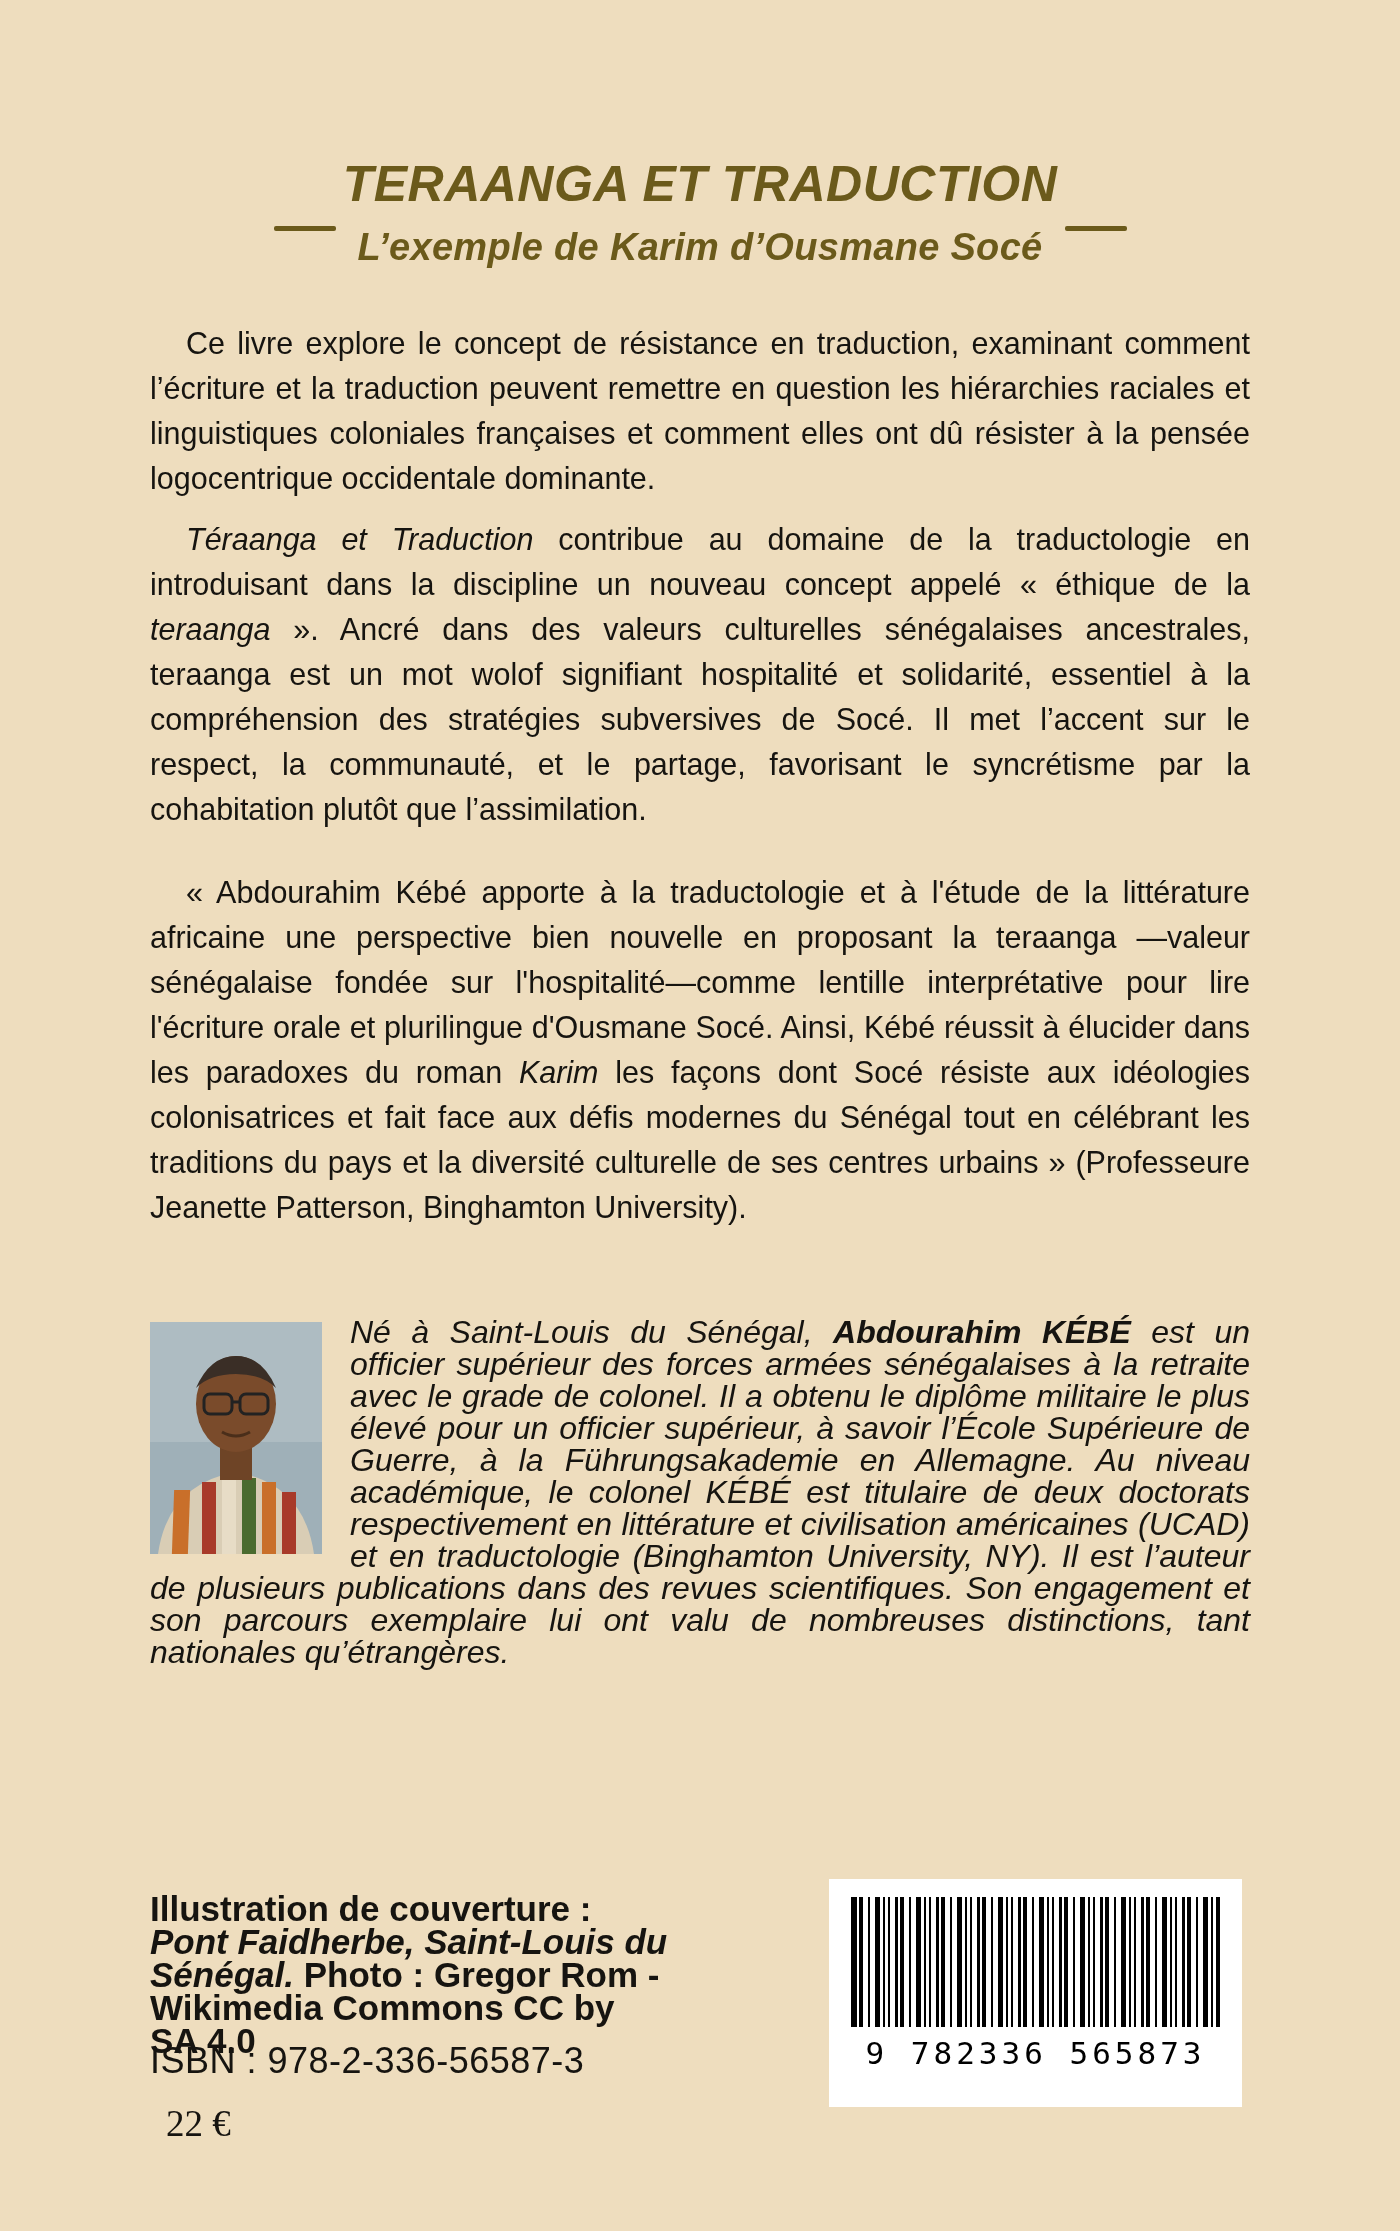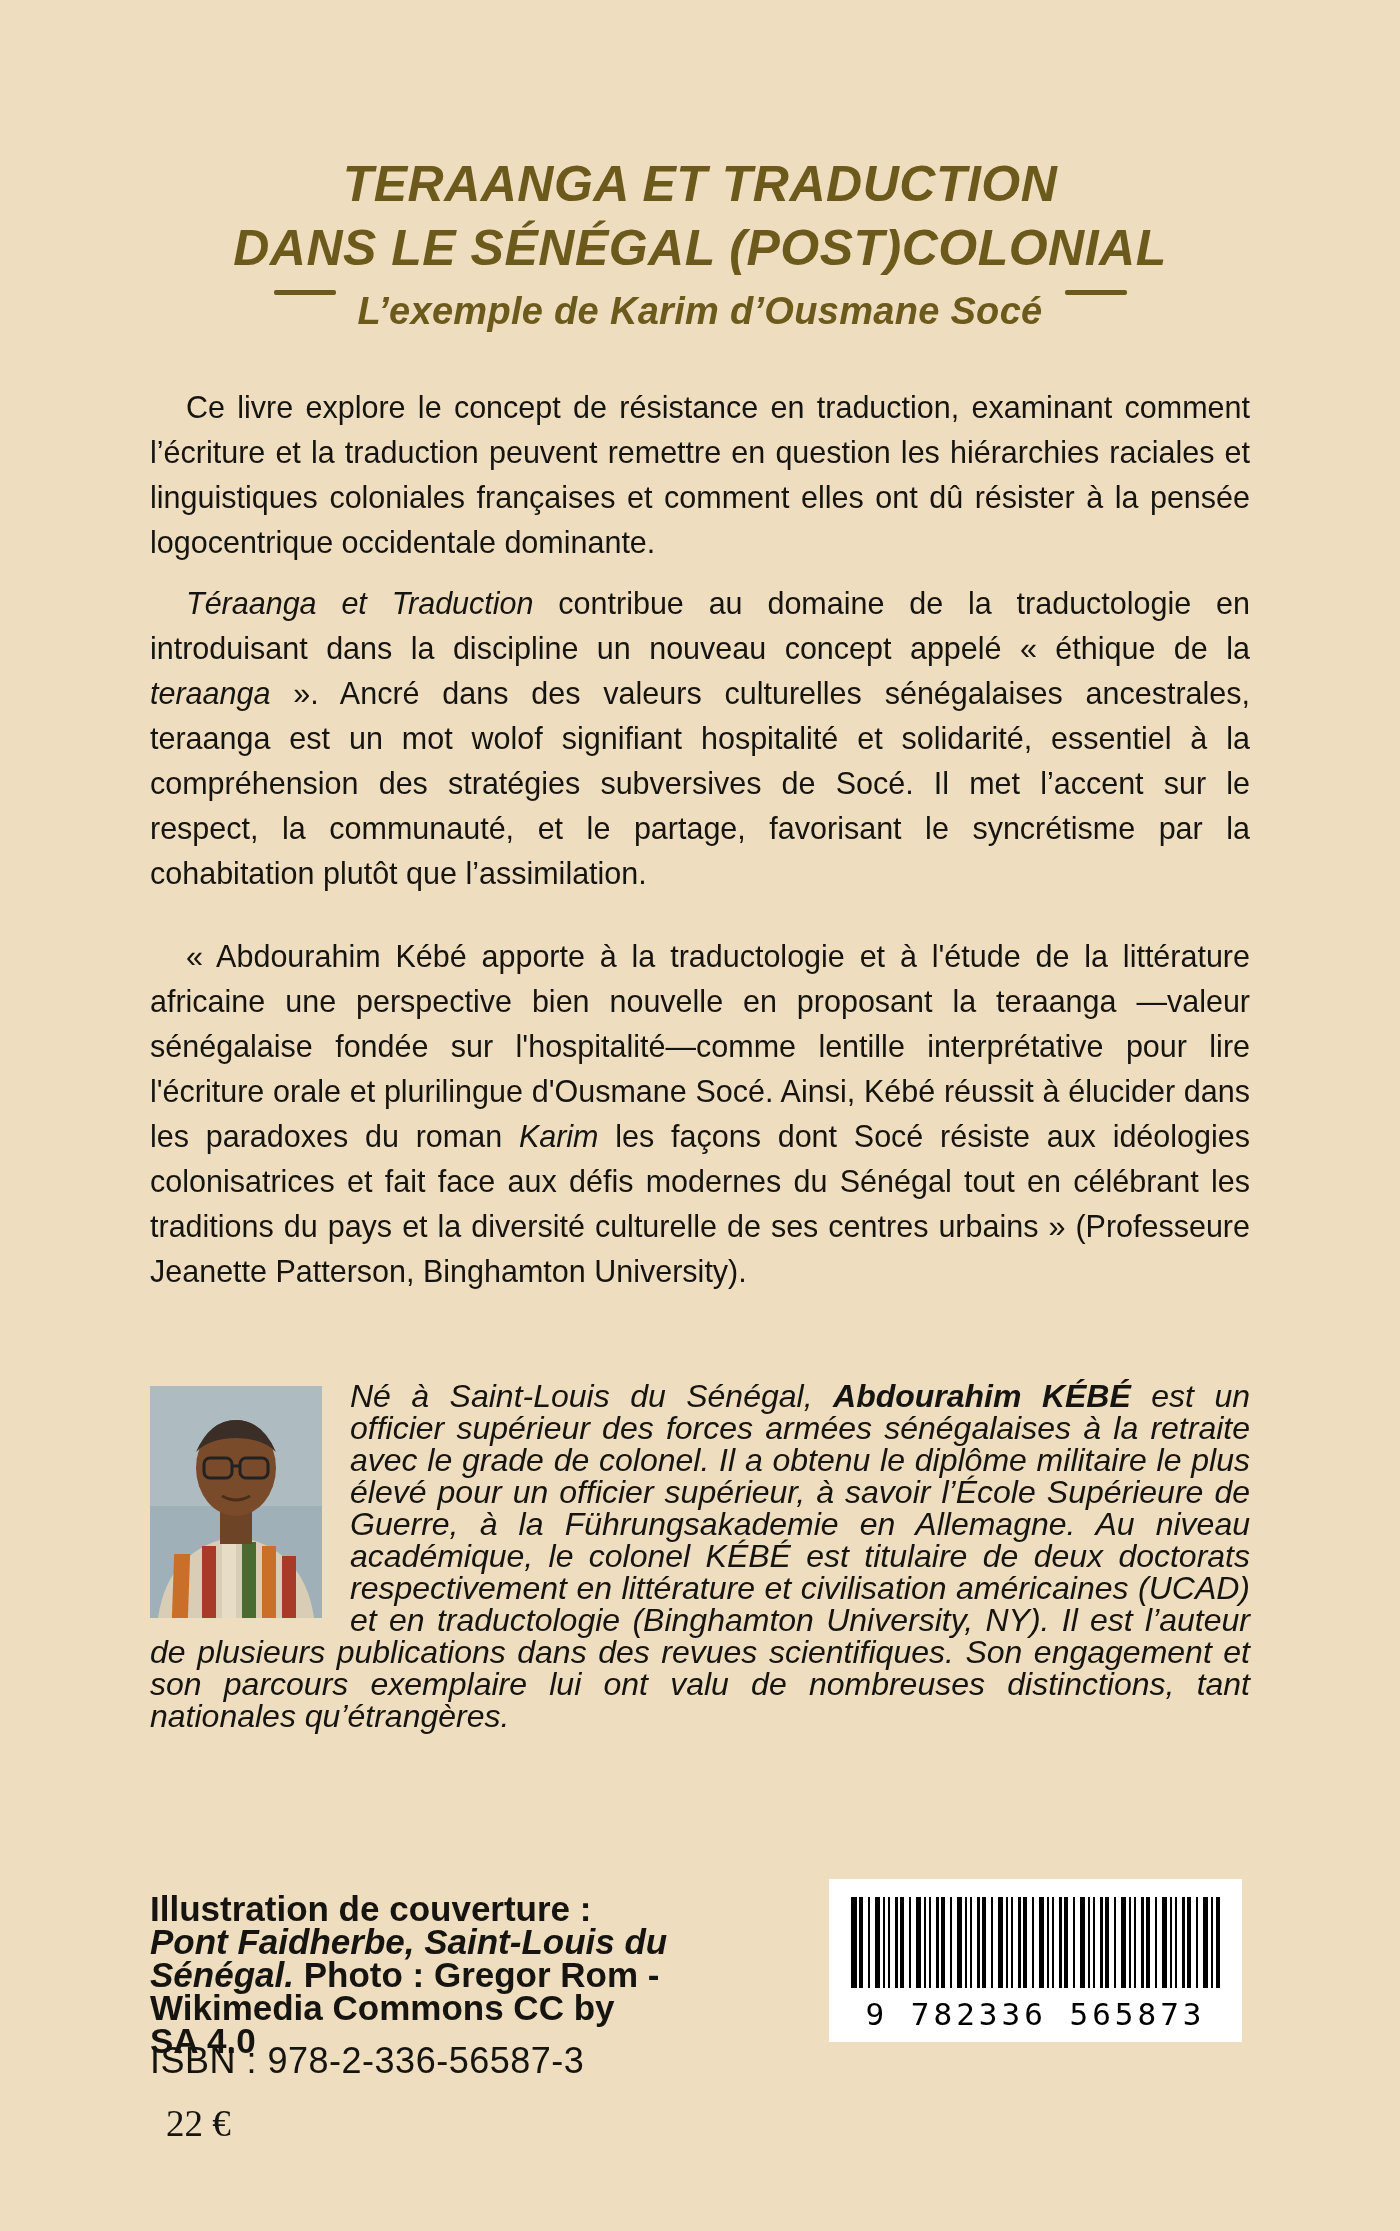--- a/index.html
+++ b/index.html
@@ -105,21 +105,21 @@
     left: 166px;
     top: 2102px;
     font-size: 37px;
     font-family: Liberation Serif, serif;
   }
   .barcode-box {
     position: absolute;
     left: 829px;
     top: 1879px;
     width: 413px;
-    height: 163px;
+    height: 228px;
     background: #ffffff;
     padding: 18px 22px 10px 22px;
     display: flex;
     flex-direction: column;
   }
   .barcode-bars {
     height: 130px;
     background: repeating-linear-gradient(
       90deg,
       #000 0 3px, #fff 3px 5px,
@@ -143,21 +143,20 @@
   }
 </style>
 </head>
 <body>
 
 <div class="page">
   <div class="content">
 
     <div class="title-block">
       <h1 class="title-line">TERAANGA ET TRADUCTION</h1>
-      <h1 class="title-line">DANS LE SÉNÉGAL (POST)COLONIAL</h1>
       <div class="subtitle-row">
         <span class="subtitle-rule"></span>
         <span class="subtitle-text">L’exemple de Karim d’Ousmane Socé</span>
         <span class="subtitle-rule"></span>
       </div>
     </div>
 
     <div class="body-copy">
       <p class="para">
         <span>Ce livre explore le concept de résistance en traduction, examinant comment l’écriture et la traduction peuvent remettre en question les hiérarchies raciales et linguistiques coloniales françaises et comment elles ont dû résister à la pensée logocentrique occidentale dominante.</span>

